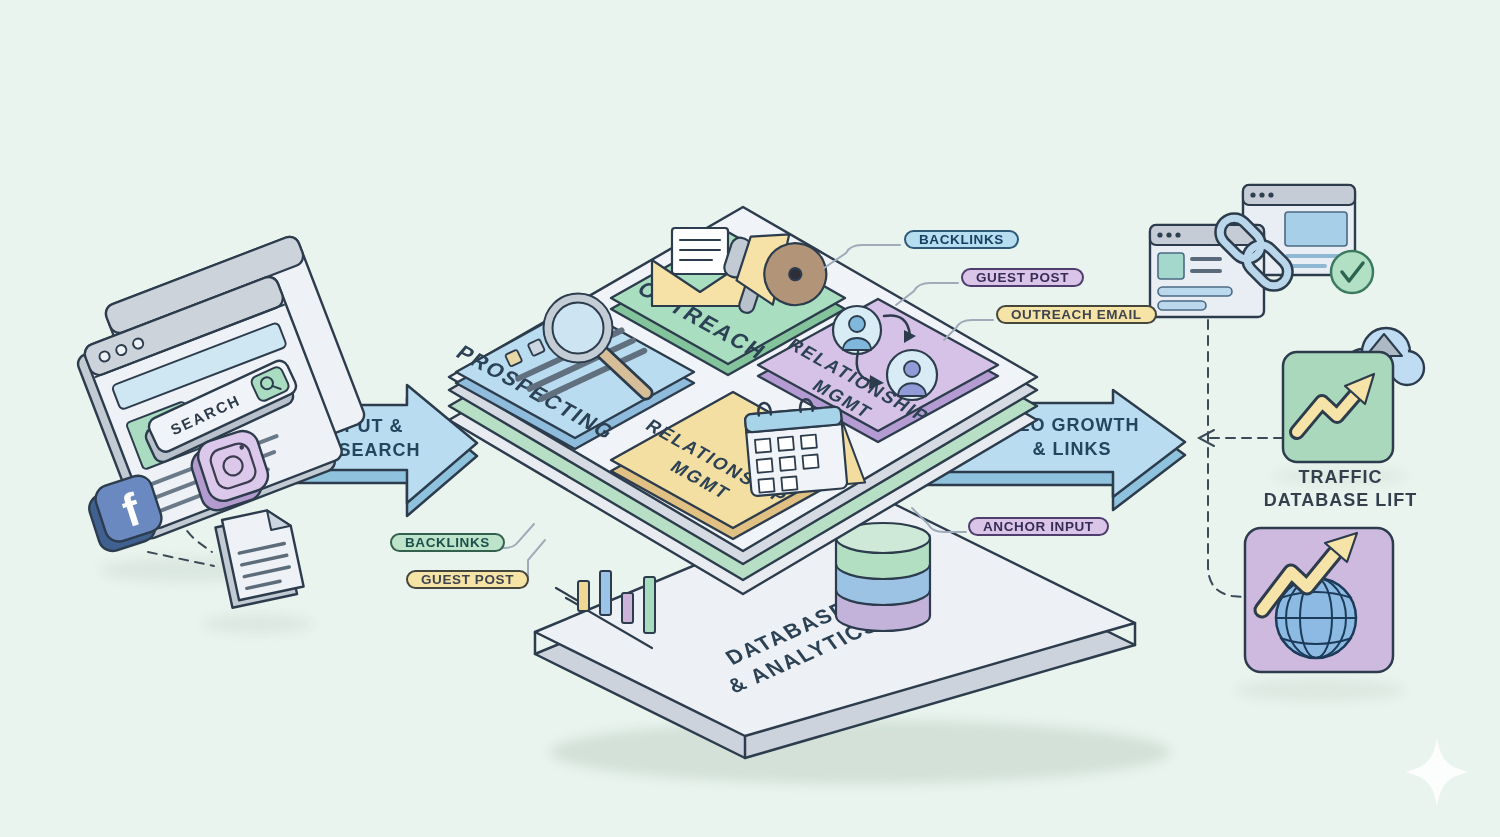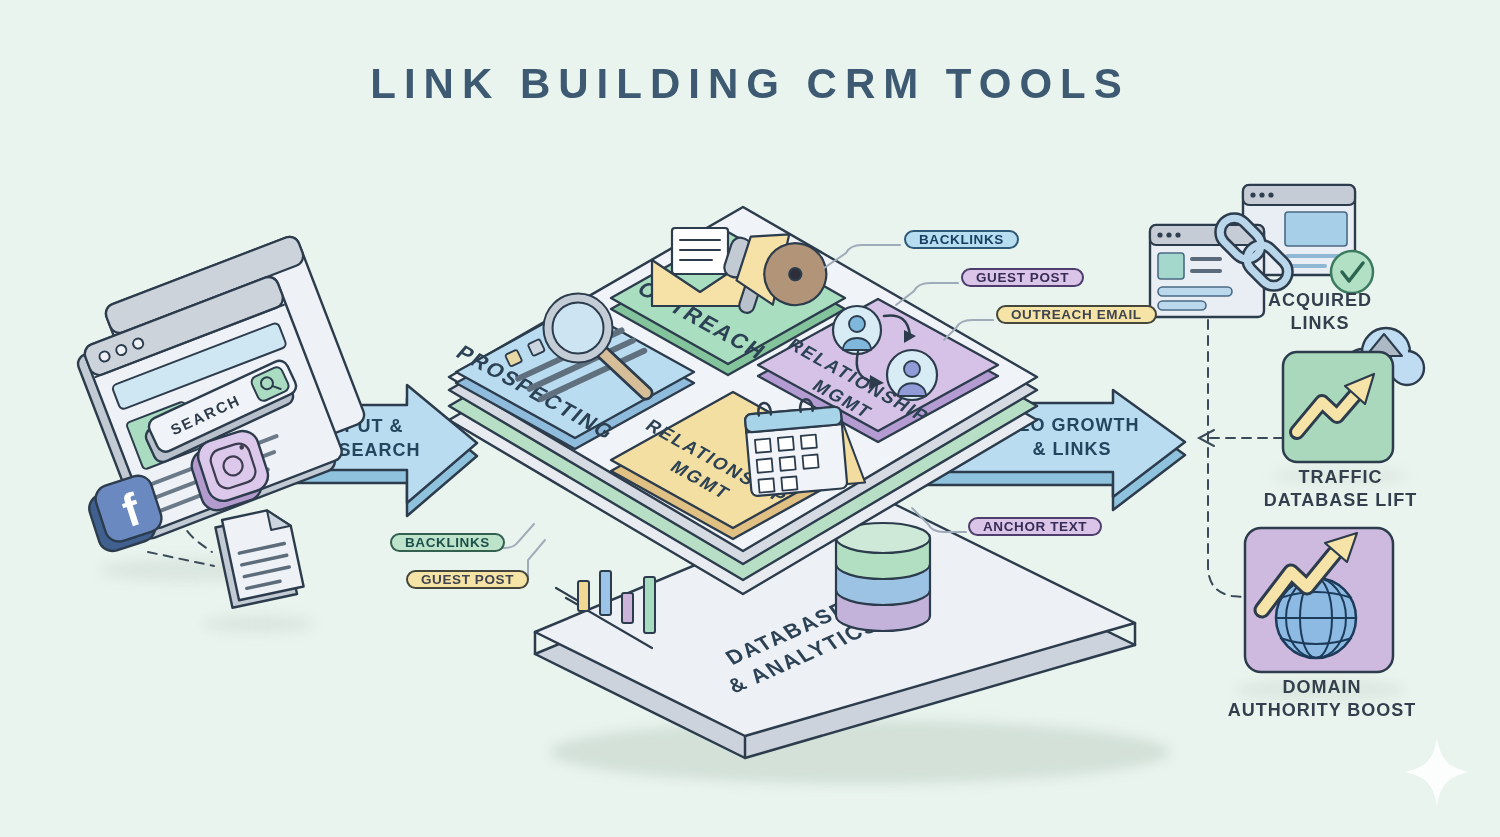--- a/index.html
+++ b/index.html
@@ -325,35 +325,26 @@
     <g>
       <path d="M1262,610 L1291,572 L1307,587 L1334,554" fill="none" class="ol" stroke-width="17"></path>
       <path d="M1262,610 L1291,572 L1307,587 L1334,554" fill="none" stroke="var(--accent-yellow,#f5e3a8)" stroke-width="11" stroke-linecap="round" stroke-linejoin="round"></path>
       <polygon points="1357,533 1347,562 1325,543" fill="var(--accent-yellow,#f5e3a8)" class="ol" stroke-width="2.2"></polygon>
     </g>
   </g>
 
   <path opacity="0.85" fill="#ffffff" d="M1437,738 C1441,760 1447,766 1468,772 C1447,778 1441,784 1437,806 C1433,784 1427,778 1406,772 C1427,766 1433,760 1437,738 Z"></path>
 </svg>
 
-<div class="title">LINK BUILDING CRM TOOLS</div>
 
 <div class="pill green" style="left:390px;top:533px;">BACKLINKS</div>
 <div class="pill yellow" style="left:406px;top:570px;">GUEST POST</div>
 <div class="pill blue" style="left:904px;top:230px;">BACKLINKS</div>
 <div class="pill purple" style="left:961px;top:268px;">GUEST POST</div>
 <div class="pill yellow" style="left:996px;top:305px;">OUTREACH EMAIL</div>
-<div class="pill purple" style="left:968px;top:517px;">ANCHOR TEXT</div>
-
-<div class="outcome-label" style="left:1250px;top:289px;width:140px;">
-  <div>ACQUIRED</div>
-  <div>LINKS</div>
-</div>
+<div class="pill purple" style="left:968px;top:517px;">ANCHOR INPUT</div>
+
 <div class="outcome-label" style="left:1258px;top:466px;width:165px;">
   <div>TRAFFIC</div>
   <div>DATABASE LIFT</div>
 </div>
-<div class="outcome-label" style="left:1222px;top:676px;width:200px;">
-  <div>DOMAIN</div>
-  <div>AUTHORITY BOOST</div>
+
 </div>
 
-</div>
-
 </body></html>

